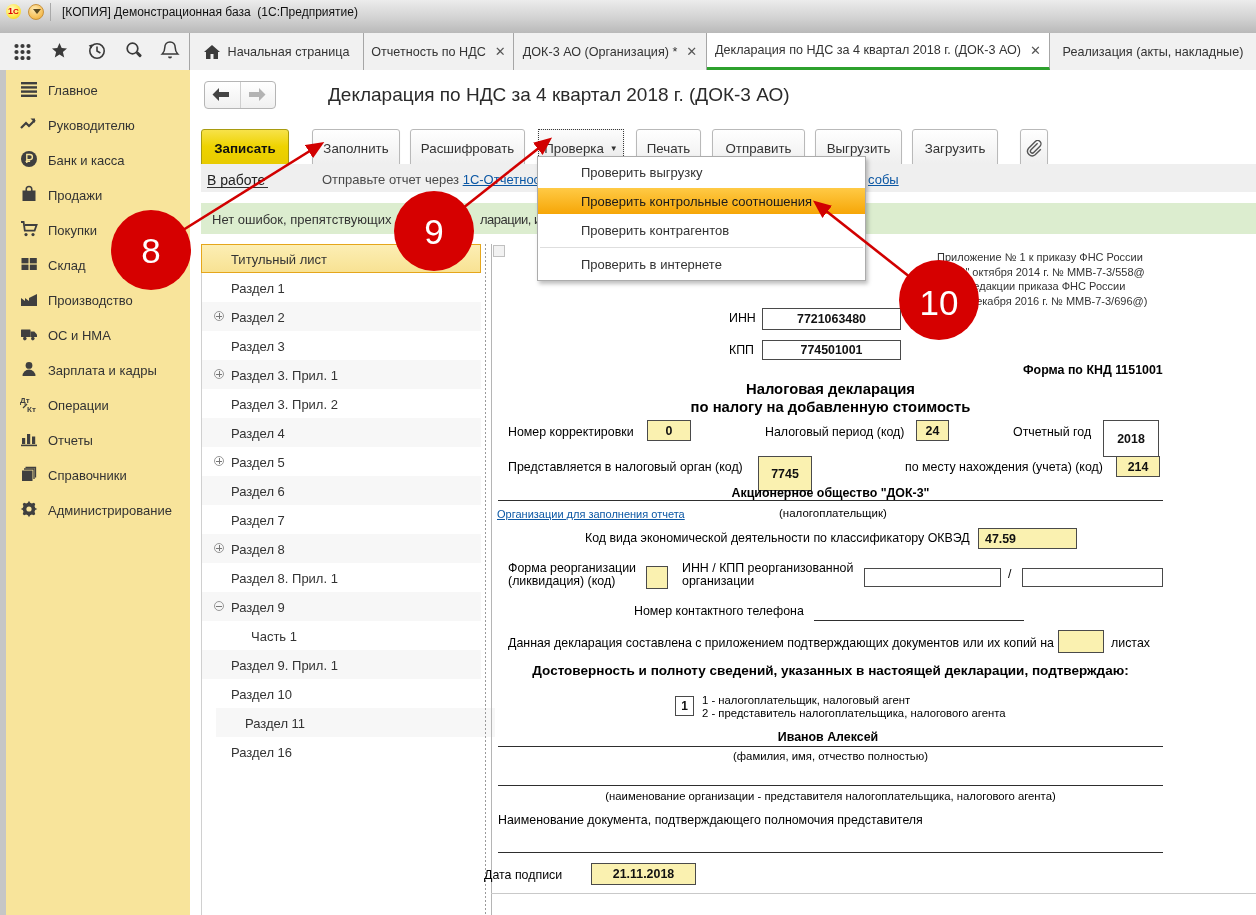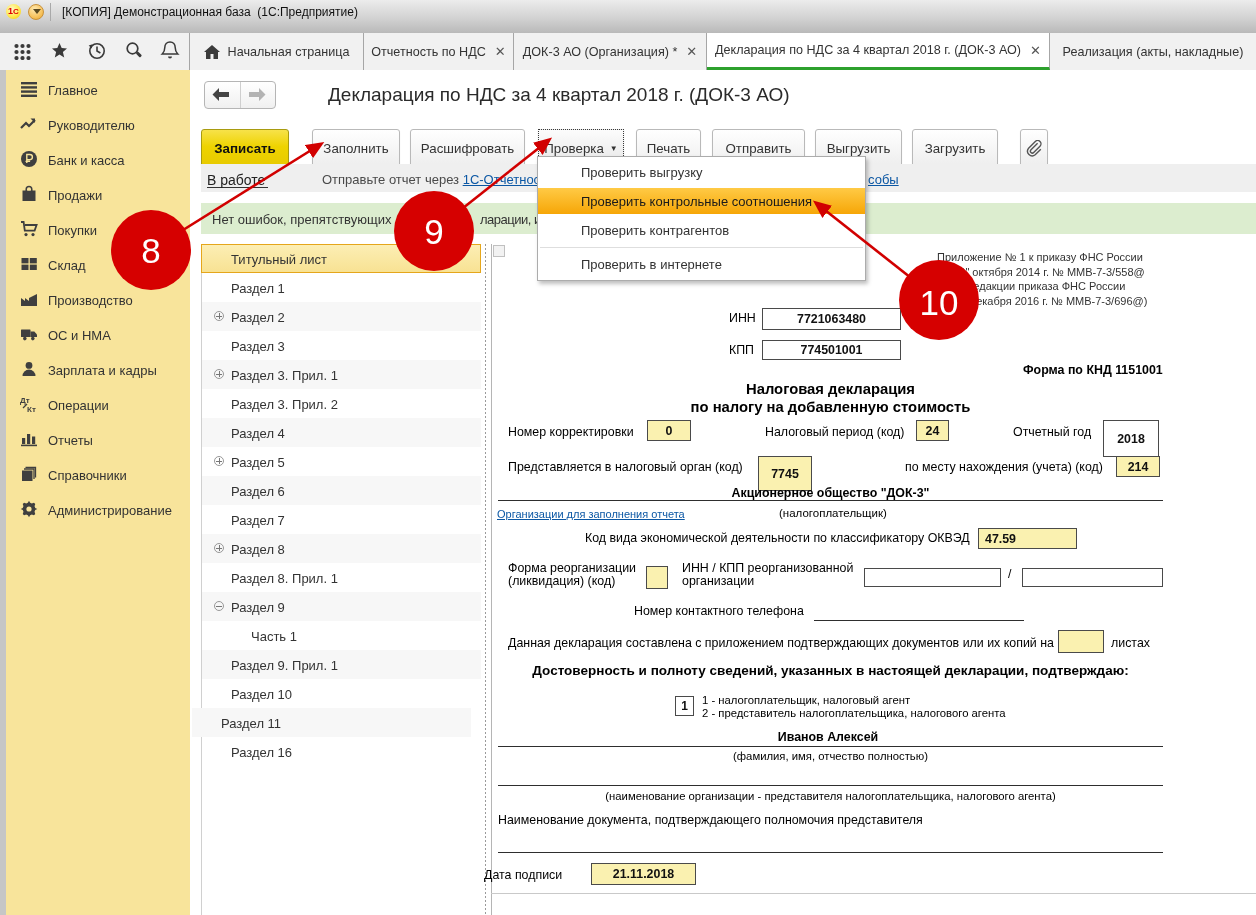--- a/index.html
+++ b/index.html
@@ -309,21 +309,21 @@
     </div>
   <div class="row" style="top:621px;left:202px;">
       <span class="t" style="left:49px;">Часть 1</span>
     </div>
   <div class="row alt" style="top:650px;left:202px;">
       <span class="t" style="left:29px;">Раздел 9. Прил. 1</span>
     </div>
   <div class="row" style="top:679px;left:202px;">
       <span class="t" style="left:29px;">Раздел 10</span>
     </div>
-  <div class="row alt" style="top:708px;left:192px;">
+  <div class="row alt" style="top:708px;left:216px;">
       <span class="t" style="left:29px;">Раздел 11</span>
     </div>
   <div class="row" style="top:737px;left:202px;">
       <span class="t" style="left:29px;">Раздел 16</span>
     </div>
 
   <div class="abs" style="left:485px;top:244px;width:1px;height:671px;background:repeating-linear-gradient(#9a9a9a 0 2px,transparent 2px 4px);"></div>
   <div class="abs" style="left:491px;top:244px;width:1px;height:671px;background:#b5b5b5;"></div>
   <div class="abs" style="left:493px;top:245px;width:12px;height:12px;border:1px solid #c0c0c0;background:#f2f2f2;box-sizing:border-box;"></div>
   <div class="abs" style="left:491px;top:893px;width:765px;height:1px;background:#c9c9c9;"></div>

